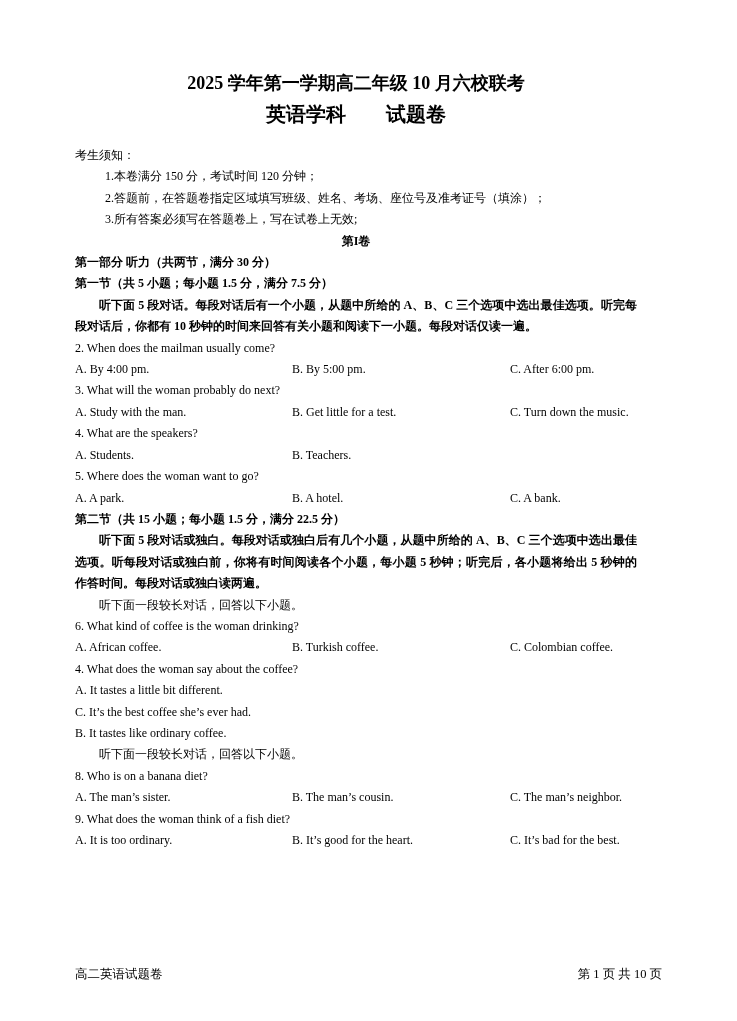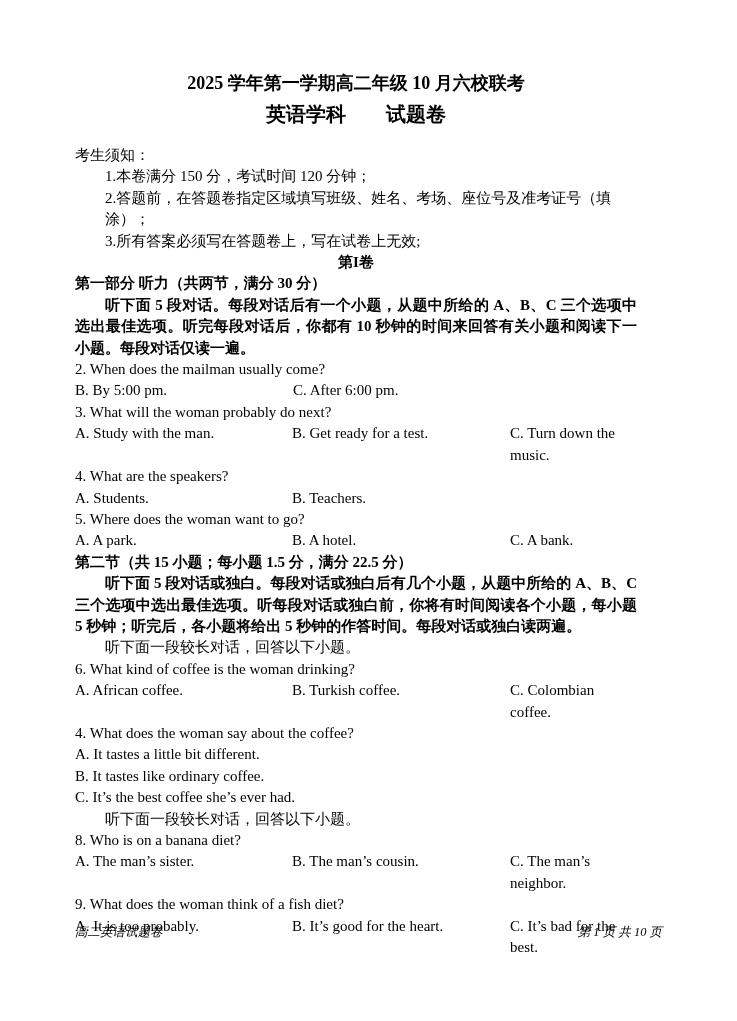--- a/index.html
+++ b/index.html
@@ -25,21 +25,21 @@
   }
   .subtitle {
     font-size: 20px;
     line-height: 28px;
     font-weight: bold;
     text-align: center;
     margin-top: 4px;
   }
   .content {
     margin-top: 17px;
-    font-size: 15px;
+    font-size: 12px;
     line-height: 21.4px;
   }
   .notice-heading { font-weight: normal; }
   .notice-item { padding-left: 30px; }
   .volume {
     text-align: center;
     font-weight: bold;
   }
   .part-heading, .section-heading { font-weight: bold; }
   .instructions {
@@ -48,26 +48,25 @@
     text-align: justify;
   }
   .dialog-intro { text-indent: 2em; }
   .q-options { display: flex; }
   .opt-a { width: 217px; }
   .opt-b { width: 218px; }
   .opt-c { flex: 1; }
   .opt-line { }
   .footer {
     position: absolute;
-    top: 924px;
+    top: 966px;
     left: 75px;
     right: 75px;
     font-size: 12.5px;
     line-height: 16px;
-    font-style: italic;
   }
   .footer-left { position: absolute; left: 0; top: 0; }
   .footer-center { display: block; text-align: right; }
 </style>
 </head>
 <body>
 
 <div class="page">
 
   <div class="title">2025 学年第一学期高二年级 10 月六校联考</div>
@@ -78,36 +77,38 @@
     <div class="notice">
       <div class="notice-heading">考生须知：</div>
       <div class="notice-item">1.本卷满分 150 分，考试时间 120 分钟；</div>
       <div class="notice-item">2.答题前，在答题卷指定区域填写班级、姓名、考场、座位号及准考证号（填涂）；</div>
       <div class="notice-item">3.所有答案必须写在答题卷上，写在试卷上无效;</div>
     </div>
 
     <div class="volume">第I卷</div>
 
     <div class="part-heading">第一部分 听力（共两节，满分 30 分）</div>
+    <div class="section-heading">第一节（共 5 小题；每小题 1.5 分，满分 7.5 分）</div>
     <div class="instructions">听下面 5 段对话。每段对话后有一个小题，从题中所给的 A、B、C 三个选项中选出最佳选项。听完每段对话后，你都有 10 秒钟的时间来回答有关小题和阅读下一小题。每段对话仅读一遍。</div>
 
 
     <div class="question">
       <div class="q-text">2. When does the mailman usually come?</div>
       <div class="q-options">
+        <span class="opt-a">A. By 4:00 pm.</span>
         <span class="opt-b">B. By 5:00 pm.</span>
         <span class="opt-c">C. After 6:00 pm.</span>
       </div>
     </div>
 
     <div class="question">
       <div class="q-text">3. What will the woman probably do next?</div>
       <div class="q-options">
         <span class="opt-a">A. Study with the man.</span>
-        <span class="opt-b">B. Get ready for a test.</span>
+        <span class="opt-b">B. Get little for a test.</span>
         <span class="opt-c">C. Turn down the music.</span>
       </div>
     </div>
 
     <div class="question">
       <div class="q-text">4. What are the speakers?</div>
       <div class="q-options">
         <span class="opt-a">A. Students.</span>
         <span class="opt-b">B. Teachers.</span>
       </div>
@@ -132,39 +133,39 @@
       <div class="q-options">
         <span class="opt-a">A. African coffee.</span>
         <span class="opt-b">B. Turkish coffee.</span>
         <span class="opt-c">C. Colombian coffee.</span>
       </div>
     </div>
 
     <div class="question">
       <div class="q-text">4. What does the woman say about the coffee?</div>
       <div class="opt-line">A. It tastes a little bit different.</div>
+      <div class="opt-line">C. It’s the best coffee she’s ever had.</div>
       <div class="opt-line">B. It tastes like ordinary coffee.</div>
-      <div class="opt-line">C. It’s the best coffee she’s ever had.</div>
     </div>
 
     <div class="dialog-intro">听下面一段较长对话，回答以下小题。</div>
 
     <div class="question">
       <div class="q-text">8.  Who is on a banana diet?</div>
       <div class="q-options">
         <span class="opt-a">A. The man’s sister.</span>
         <span class="opt-b">B. The man’s cousin.</span>
         <span class="opt-c">C. The man’s neighbor.</span>
       </div>
     </div>
 
     <div class="question">
       <div class="q-text">9. What does the woman think of a fish diet?</div>
       <div class="q-options">
-        <span class="opt-a">A. It is too probably.</span>
+        <span class="opt-a">A. It is too ordinary.</span>
         <span class="opt-b">B. It’s good for the heart.</span>
         <span class="opt-c">C. It’s bad for the best.</span>
       </div>
     </div>
 
   </div>
 
   <div class="footer">
     <span class="footer-left">高二英语试题卷</span>
     <span class="footer-center">第 1 页 共 10 页</span>

